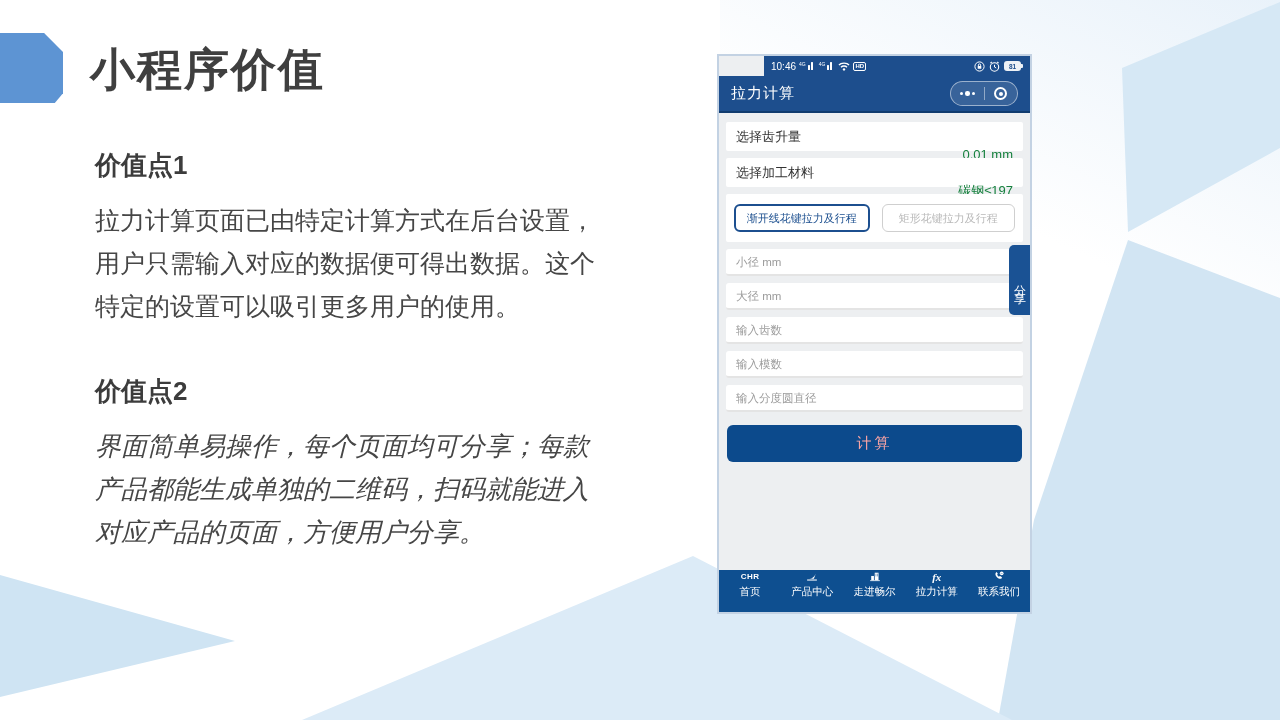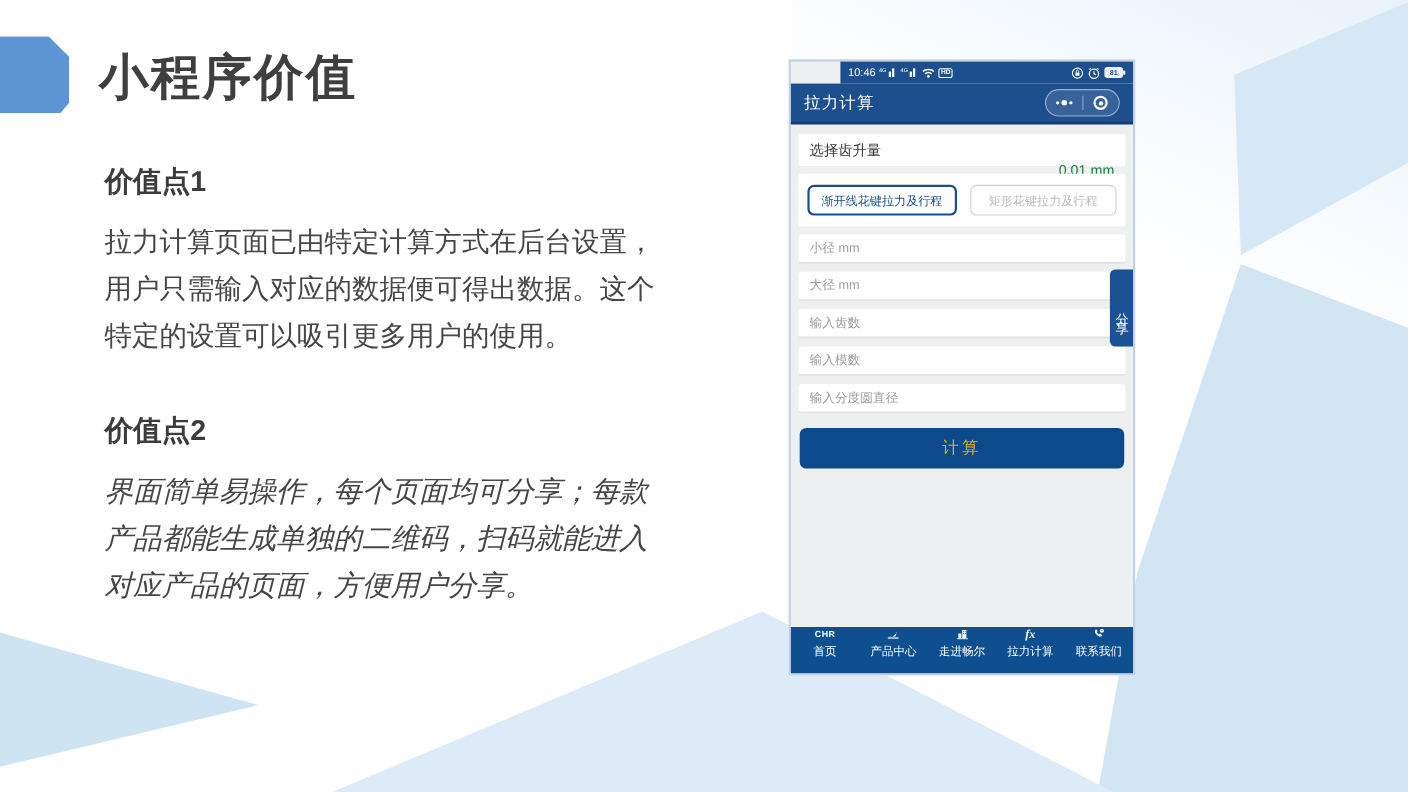--- a/index.html
+++ b/index.html
@@ -122,21 +122,21 @@
   .field {
     margin:0 7px 7px; height:27px; background:#fff; border-radius:3px;
     border:none; border-bottom:2px solid #e4e4e4; padding:0 10px;
     font-size:11.5px; color:#333; flex:0 0 auto; width:auto;
     font-family:"Liberation Sans", sans-serif; outline:none;
   }
   .field::placeholder { color:#9b9b9b; opacity:1; }
 
   .calc-btn {
     margin:6px 8px 0; height:37px; border:none; border-radius:6px;
-    background:var(--button_blue,#0c4a8c); color:#eab308; font-size:15px;
+    background:var(--button_blue,#0c4a8c); color:#fca5a5; font-size:15px;
     letter-spacing:3px; cursor:pointer; flex:0 0 auto;
     font-family:"Liberation Sans", sans-serif;
   }
   .results-card {
     margin-top:9px; background:#fbfbfb; flex:1 1 auto; padding:8px 13px 0;
   }
   .results-card .line { font-size:13px; color:#141414; line-height:23px; }
 
   .bottom-nav {
     height:42px; background:var(--nav_blue,#0e4f90); flex:0 0 auto;
@@ -236,20 +236,24 @@
         </span>
       </span>
     </div>
 
     <div class="phone-content">
 
       <div class="select-row">
         <span class="lbl">选择齿升量</span>
         <span class="val">0.01 mm</span>
       </div>
+      <div class="select-row">
+        <span class="lbl">选择加工材料</span>
+        <span class="val">碳钢≤197</span>
+      </div>
 
       <div class="tabs-card">
         <div class="tab-btn active">渐开线花键拉力及行程</div>
         <div class="tab-btn inactive">矩形花键拉力及行程</div>
       </div>
 
       <div class="share-tab">分享</div>
 
       <input class="field" placeholder="小径 mm" style="">
       <input class="field" placeholder="大径 mm" style="">

